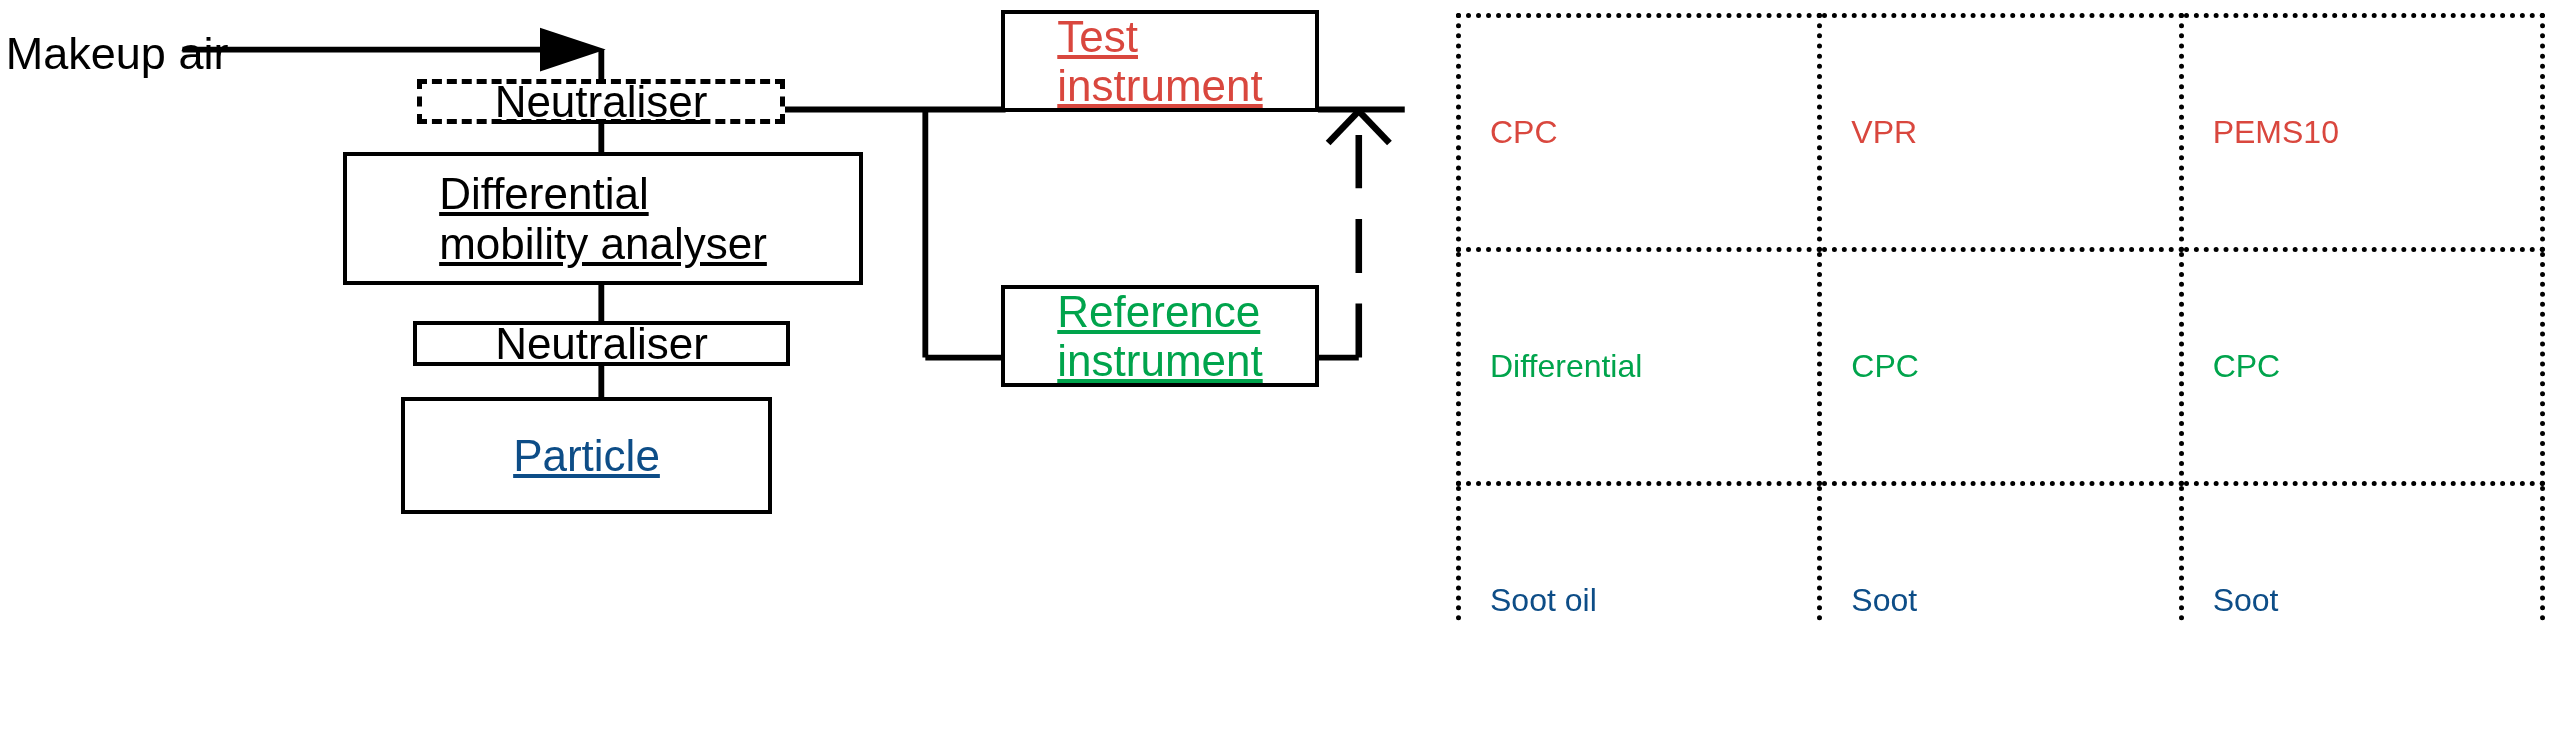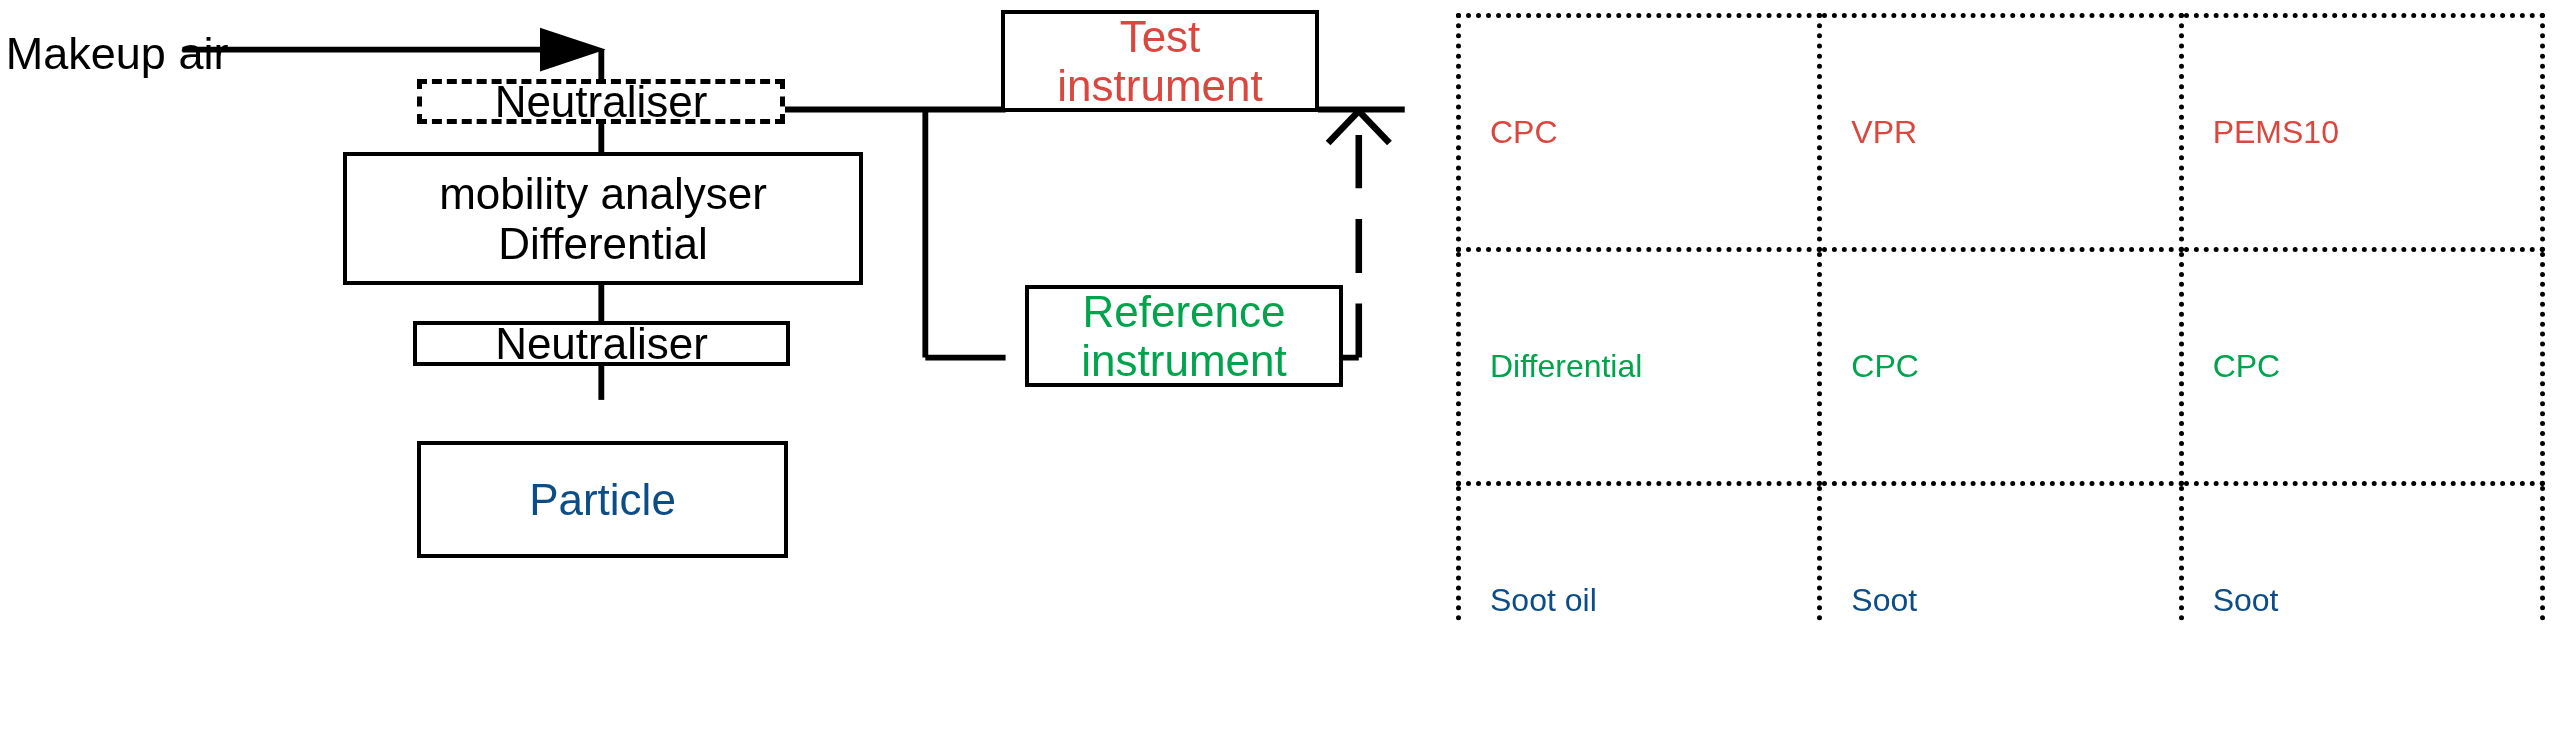--- a/index.html
+++ b/index.html
@@ -1,27 +1,27 @@
 <!DOCTYPE html>
 <html style="font-size:11.7px"><head>
 <meta charset="utf-8">
 <style>
   html,body{margin:0;padding:0;background:#fff;}
   body{font-family:"Liberation Sans",sans-serif;}
   #stage{position:relative;width:2576px;height:623px;background:#fff;overflow:hidden;}
 
   
   .box{position:absolute;box-sizing:border-box;display:flex;align-items:center;
-       justify-content:center;text-align:center;line-height:1.12;}
+       justify-content:center;text-align:left;line-height:1.12;text-decoration:underline;}
   .solid{border:4.4px solid #000;background:#fff;}
   .dashed{border:5.1px dashed #000;background:#fff;}
 
   .t-black{color:#000;}
   .t-red{color:#d9473e;}
-  .t-green{color:#00a44c;margin-left:24px;}
+  .t-green{color:#00a44c;}
   .t-blue{color:#0d4d87;}
 
   .lbl{position:absolute;}
 
   
   #wires{position:absolute;left:0;top:0;width:2576px;height:729px;}
 
   
   #matrix{position:absolute;left:1456px;top:13px;width:1089px;height:703px;
           border-collapse:collapse;table-layout:fixed;}
@@ -69,30 +69,30 @@
   </svg>
 
   <div class="lbl fs-makeup t-black" style="left:5.8px;top:28px;">Makeup air</div>
 
   <div class="box dashed fs-node t-black" style="left:417px;top:79px;width:368px;height:45px;">
     <span>Neutraliser</span>
   </div>
 
   <div class="box solid fs-node t-black" style="left:343px;top:152px;width:520px;height:133px;">
     <div>
+      <div>Differential</div>
       <div>mobility analyser</div>
-      <div>Differential</div>
     </div>
   </div>
 
   <div class="box solid fs-node t-black" style="left:413px;top:321px;width:377px;height:45px;">
     <span>Neutraliser</span>
   </div>
 
-  <div class="box solid fs-node t-blue" style="left:417px;top:397px;width:371px;height:117px;margin-top:44px;">
+  <div class="box solid fs-node t-blue" style="left:401px;top:397px;width:371px;height:117px;">
     <div>
       <div>Particle</div>
     </div>
   </div>
 
   <div class="box solid fs-node t-red" style="left:1001px;top:10.2px;width:318px;height:102px;">
     <div>
       <div>Test</div>
       <div>instrument</div>
     </div>

